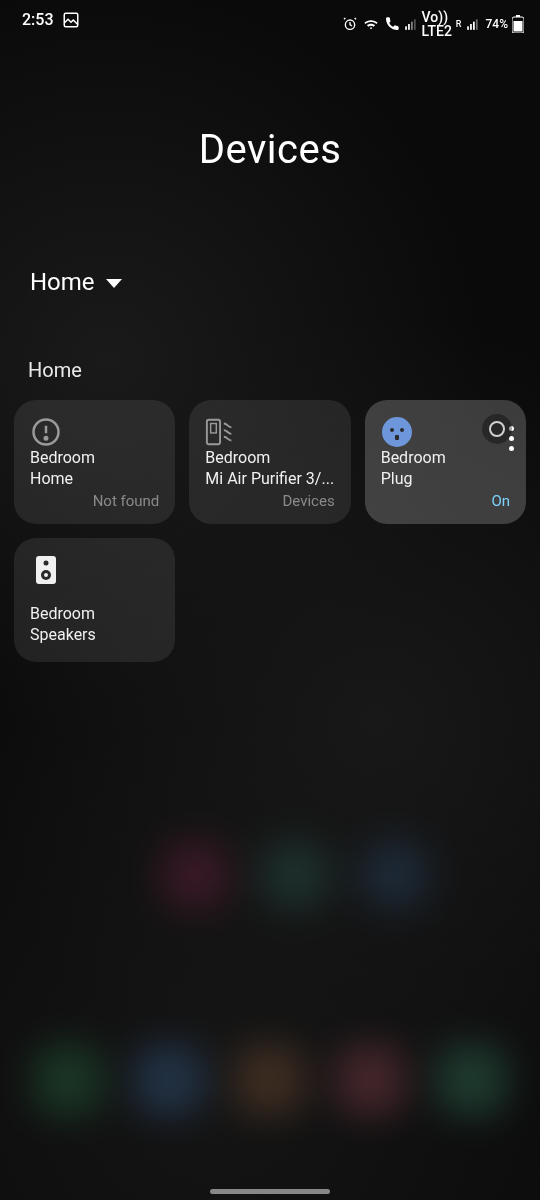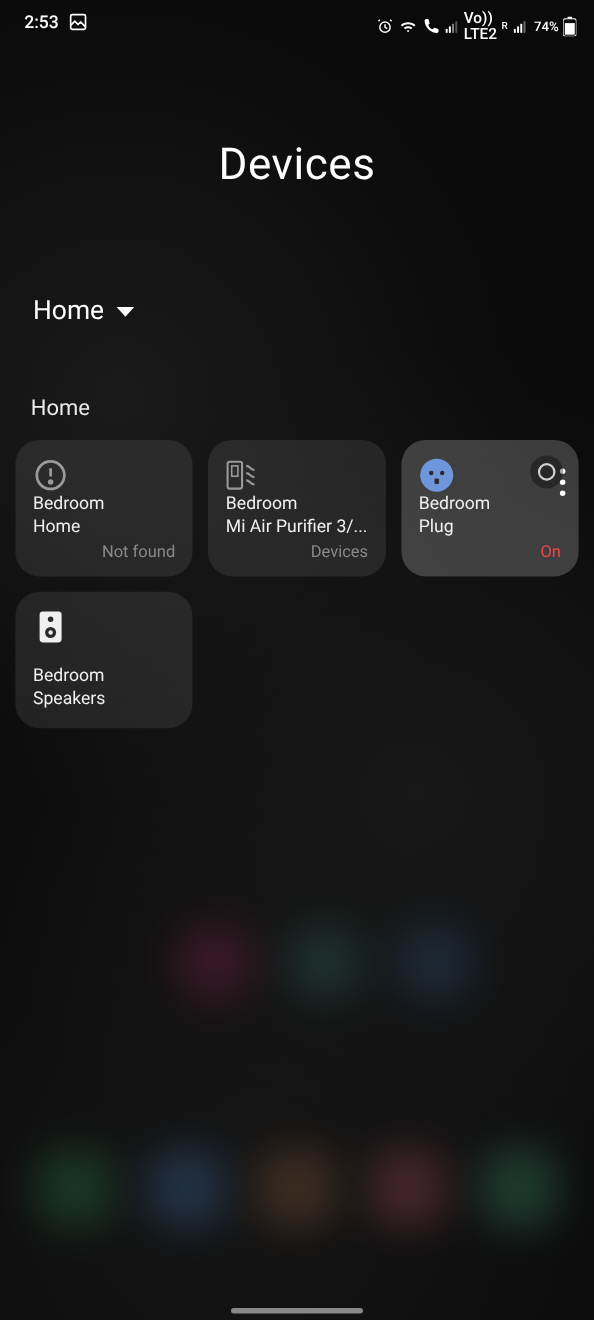--- a/index.html
+++ b/index.html
@@ -89,21 +89,21 @@
     justify-content: space-between;
     position: relative;
   }
   .device-card.active {
     background: rgba(255,255,255,0.20);
   }
   .card-icon { width: 32px; height: 32px; display:flex; align-items:center; justify-content:center; }
   .card-text { display:flex; flex-direction:column; gap: 1px; }
   .card-name { font-size: 16px; line-height: 1.25; color: #f0f0f0; }
   .card-status { font-size: 15px; color: #8a8a8a; margin-top: 2px; text-align: right; }
-  .card-status.on { color: #ef4444; }
+  .card-status.on { color: #7dd3fc; }
   .toggle-ring {
     position: absolute;
     top: 14px; right: 14px;
     width: 30px; height: 30px;
     border-radius: 50%;
     background: rgba(0,0,0,0.35);
     display:flex; align-items:center; justify-content:center;
   }
   .toggle-ring .ring {
     width: 16px; height: 16px; border: 2px solid #d0d0d0; border-radius: 50%;

